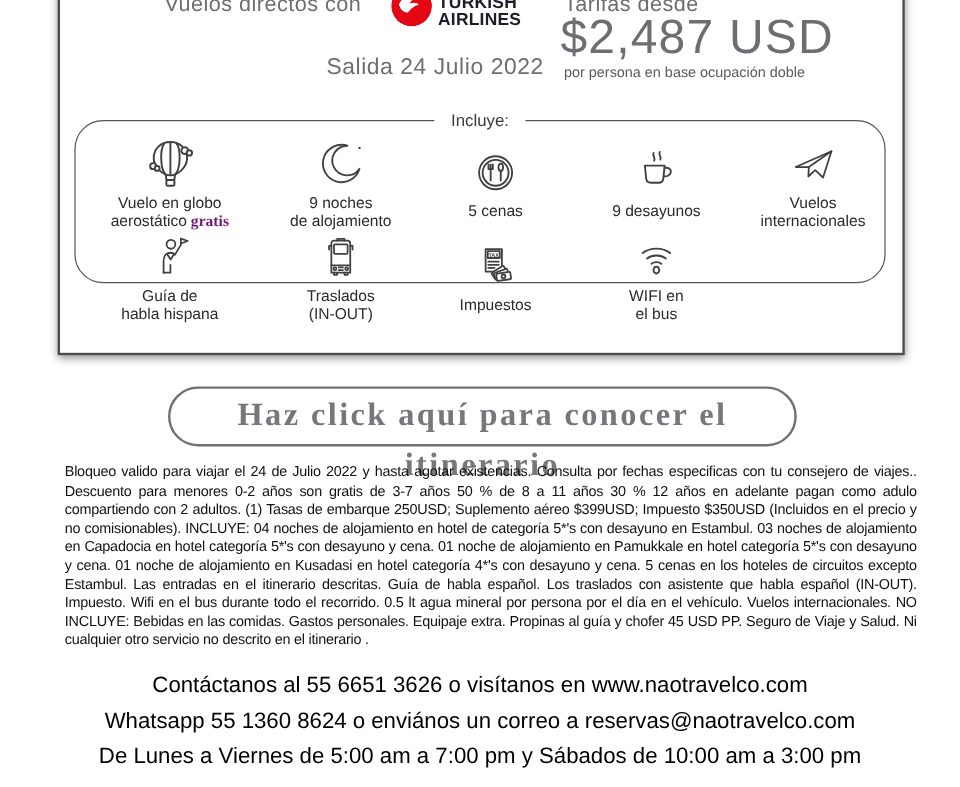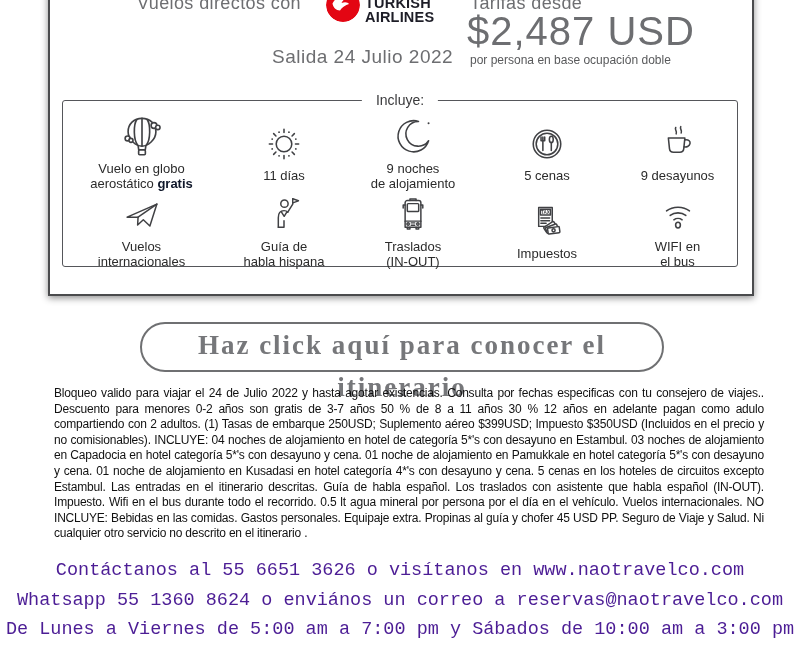--- a/index.html
+++ b/index.html
@@ -13,43 +13,43 @@
   .flights-label{position:absolute;left:87px;top:17px;font-size:18px;color:#6d6e71;letter-spacing:.4px;}
   .logo{position:absolute;left:276px;top:12px;display:flex;align-items:flex-start;gap:5px;}
   .logo-circle{width:34px;height:34px;border-radius:50%;display:block;}
   .logo-text{margin-top:9px;font-weight:bold;font-size:14.5px;line-height:13.5px;
              color:#1d1d27;letter-spacing:.2px;}
   .salida{position:absolute;left:222px;top:55px;font-size:19px;color:#6d6e71;letter-spacing:.5px;margin-top:15px;}
   .fare-label{position:absolute;left:420px;top:17px;font-size:18px;color:#6d6e71;letter-spacing:.4px;}
   .fare-price{position:absolute;left:417px;top:33px;font-size:40px;color:#6d6e71;letter-spacing:1px;}
   .fare-note{position:absolute;left:420px;top:77px;font-size:12px;color:#58595b;text-align:right;}
   
-  .incluye{position:absolute;left:12px;top:124px;width:676px;height:167px;
-           border:1.5px solid #55565a;border-radius:3px;}
+  .incluye{position:absolute;left:12px;top:124px;width:676px;height:136px;
+           border:1.5px solid #55565a;border-radius:24px;}
   .incluye-legend{position:absolute;top:-9px;left:50%;transform:translateX(-50%);
                   background:#fff;padding:0 14px;font-size:14px;color:#3a3a3c;white-space:nowrap;}
   .incluye-grid{display:grid;grid-template-columns:157px 128px 130px 138px 123px;
                 padding:12px 0 0 0;}
   .cell{display:flex;flex-direction:column;align-items:center;justify-content:center;height:78px;}
   .cell .ic{height:46px;display:flex;align-items:center;justify-content:center;}
   .cell-label{margin-top:1px;font-size:13px;line-height:15px;color:#2b2b2b;
               text-align:center;white-space:pre-line;}
-  .cell-label b{color:#0f172a;}
+  .cell-label b{color:#701a75;font-family:Liberation Serif, serif;}
   svg.line-ic{stroke:#404144;fill:none;stroke-width:1.7;stroke-linecap:round;stroke-linejoin:round;}
   
   .cta{position:absolute;left:140px;top:322px;width:520px;height:46px;background:#fff;
        border:2px solid #6f7072;border-radius:26px;cursor:pointer;
        font-family:"Liberation Serif",serif;font-weight:bold;font-size:27px;color:#76777a;
        letter-spacing:2px;line-height:42px;text-align:center;}
   
   .terms{position:absolute;left:54px;top:386px;width:710px;font-size:12px;line-height:15.6px;
          letter-spacing:-0.2px;color:#111;text-align:justify;}
   
   .contact{position:absolute;left:0;top:556px;width:800px;text-align:center;
-           color:#4c1d95;font-size:18.5px;line-height:29.5px;font-family:Liberation Mono, monospace;}
+           color:#000000;font-size:18.5px;line-height:29.5px;}
 </style>
 </head>
 <body>
 
 <div class="page">
 
   <div class="main-card">
 
     <div class="flights-label">Vuelos directos con</div>
 
@@ -89,39 +89,20 @@
               <g fill="#fff">
                   <circle cx="9" cy="25.5" r="2.6"></circle>
                   <circle cx="12.5" cy="27.5" r="2.1"></circle>
                 </g>
             </svg>
           </span>
           <span class="cell-label"><span>Vuelo en globo
 aerostático</span><b> gratis</b></span>
         </div>
 
-        <div class="cell">
-          <span class="ic">
-            <svg class="line-ic" width="44" height="44" viewBox="0 0 48 48">
-              <circle cx="24" cy="24" r="8.5"></circle>
-              <path d="M36.5 24 H40 M24 36.5 V40 M11.5 24 H8 M24 11.5 V8 M32.8 32.8 L35.3 35.3 M15.2 32.8 L12.7 35.3 M15.2 15.2 L12.7 12.7 M32.8 15.2 L35.3 12.7"></path>
-              <g fill="#404144" stroke="none">
-                <circle cx="36.9" cy="29.4" r="1"></circle>
-                  <circle cx="29.4" cy="36.9" r="1"></circle>
-                <circle cx="18.6" cy="36.9" r="1"></circle>
-                  <circle cx="11.1" cy="29.4" r="1"></circle>
-                <circle cx="11.1" cy="18.6" r="1"></circle>
-                  <circle cx="18.6" cy="11.1" r="1"></circle>
-                <circle cx="29.4" cy="11.1" r="1"></circle>
-                  <circle cx="36.9" cy="18.6" r="1"></circle>
-              </g>
-            </svg>
-          </span>
-          <span class="cell-label">11 días</span>
-        </div>
 
         <div class="cell">
           <span class="ic">
             <svg class="line-ic" width="44" height="44" viewBox="0 0 48 48">
               <path d="M30 7 A17 17 0 1 0 41 28 A13.5 13.5 0 1 1 30 7 Z"></path>
               <circle cx="41" cy="9" r="1.1" fill="#404144" stroke="none"></circle>
             </svg>
           </span>
           <span class="cell-label">9 noches
 de alojamiento</span>

